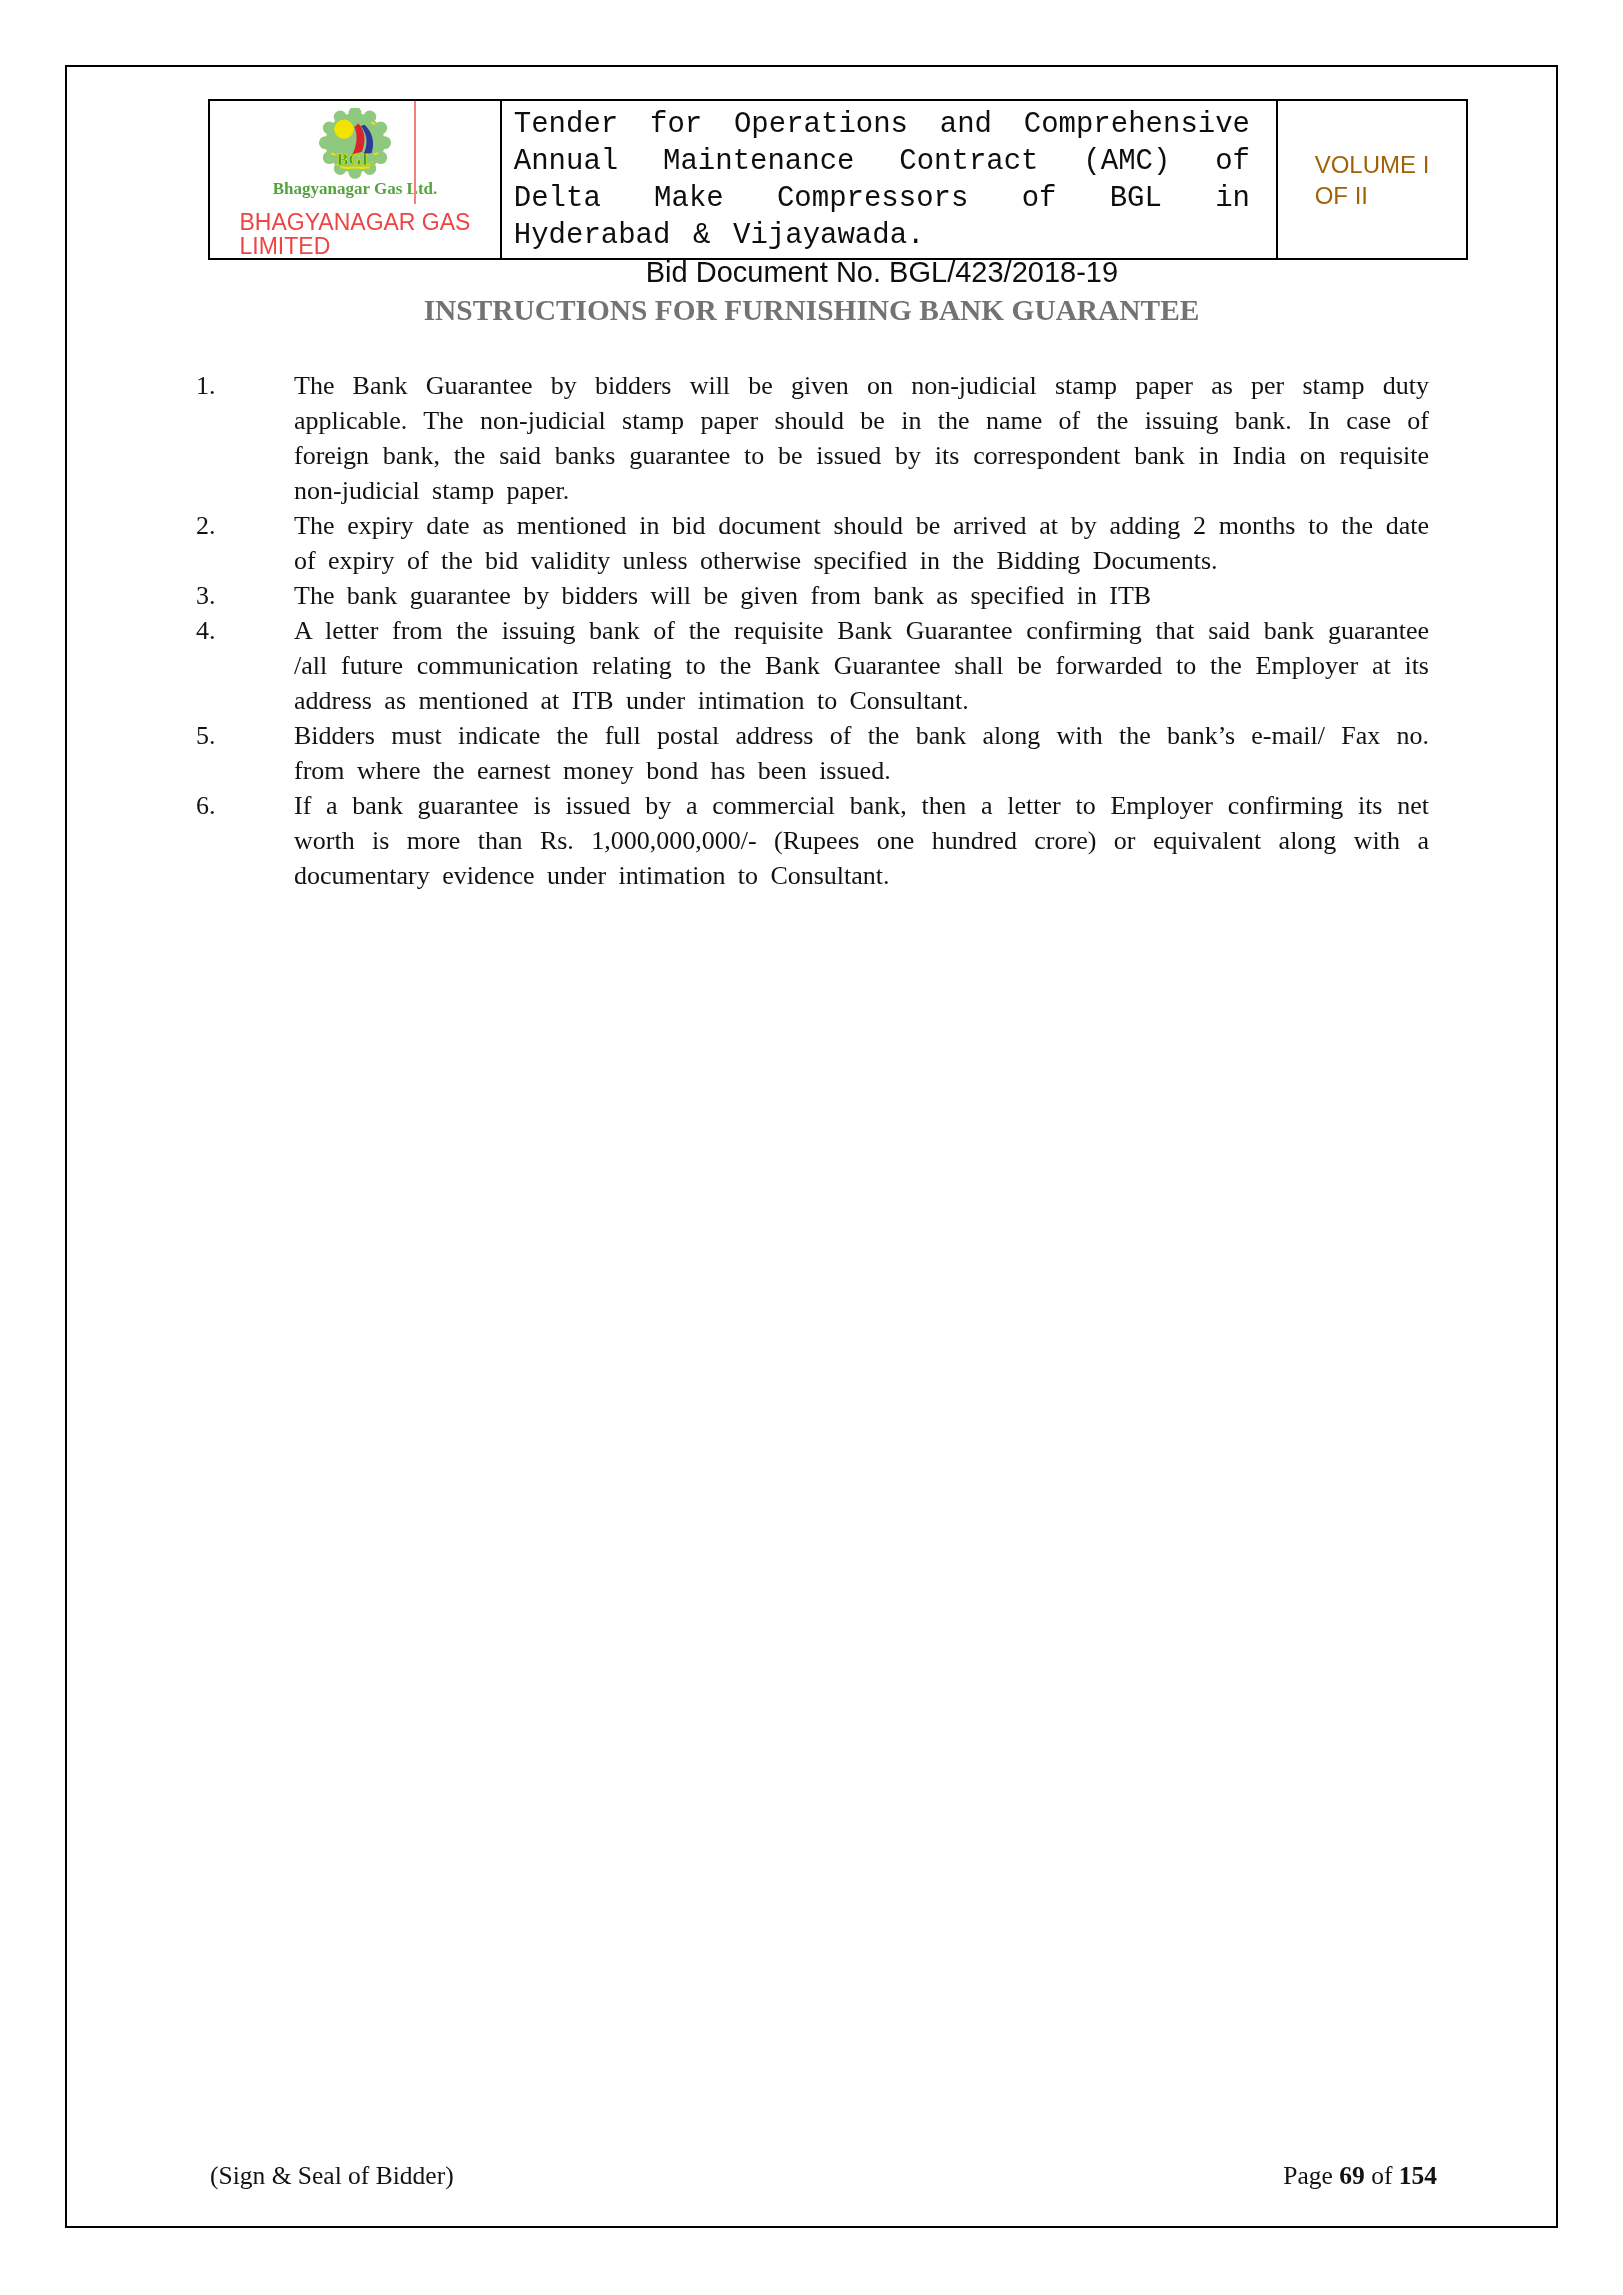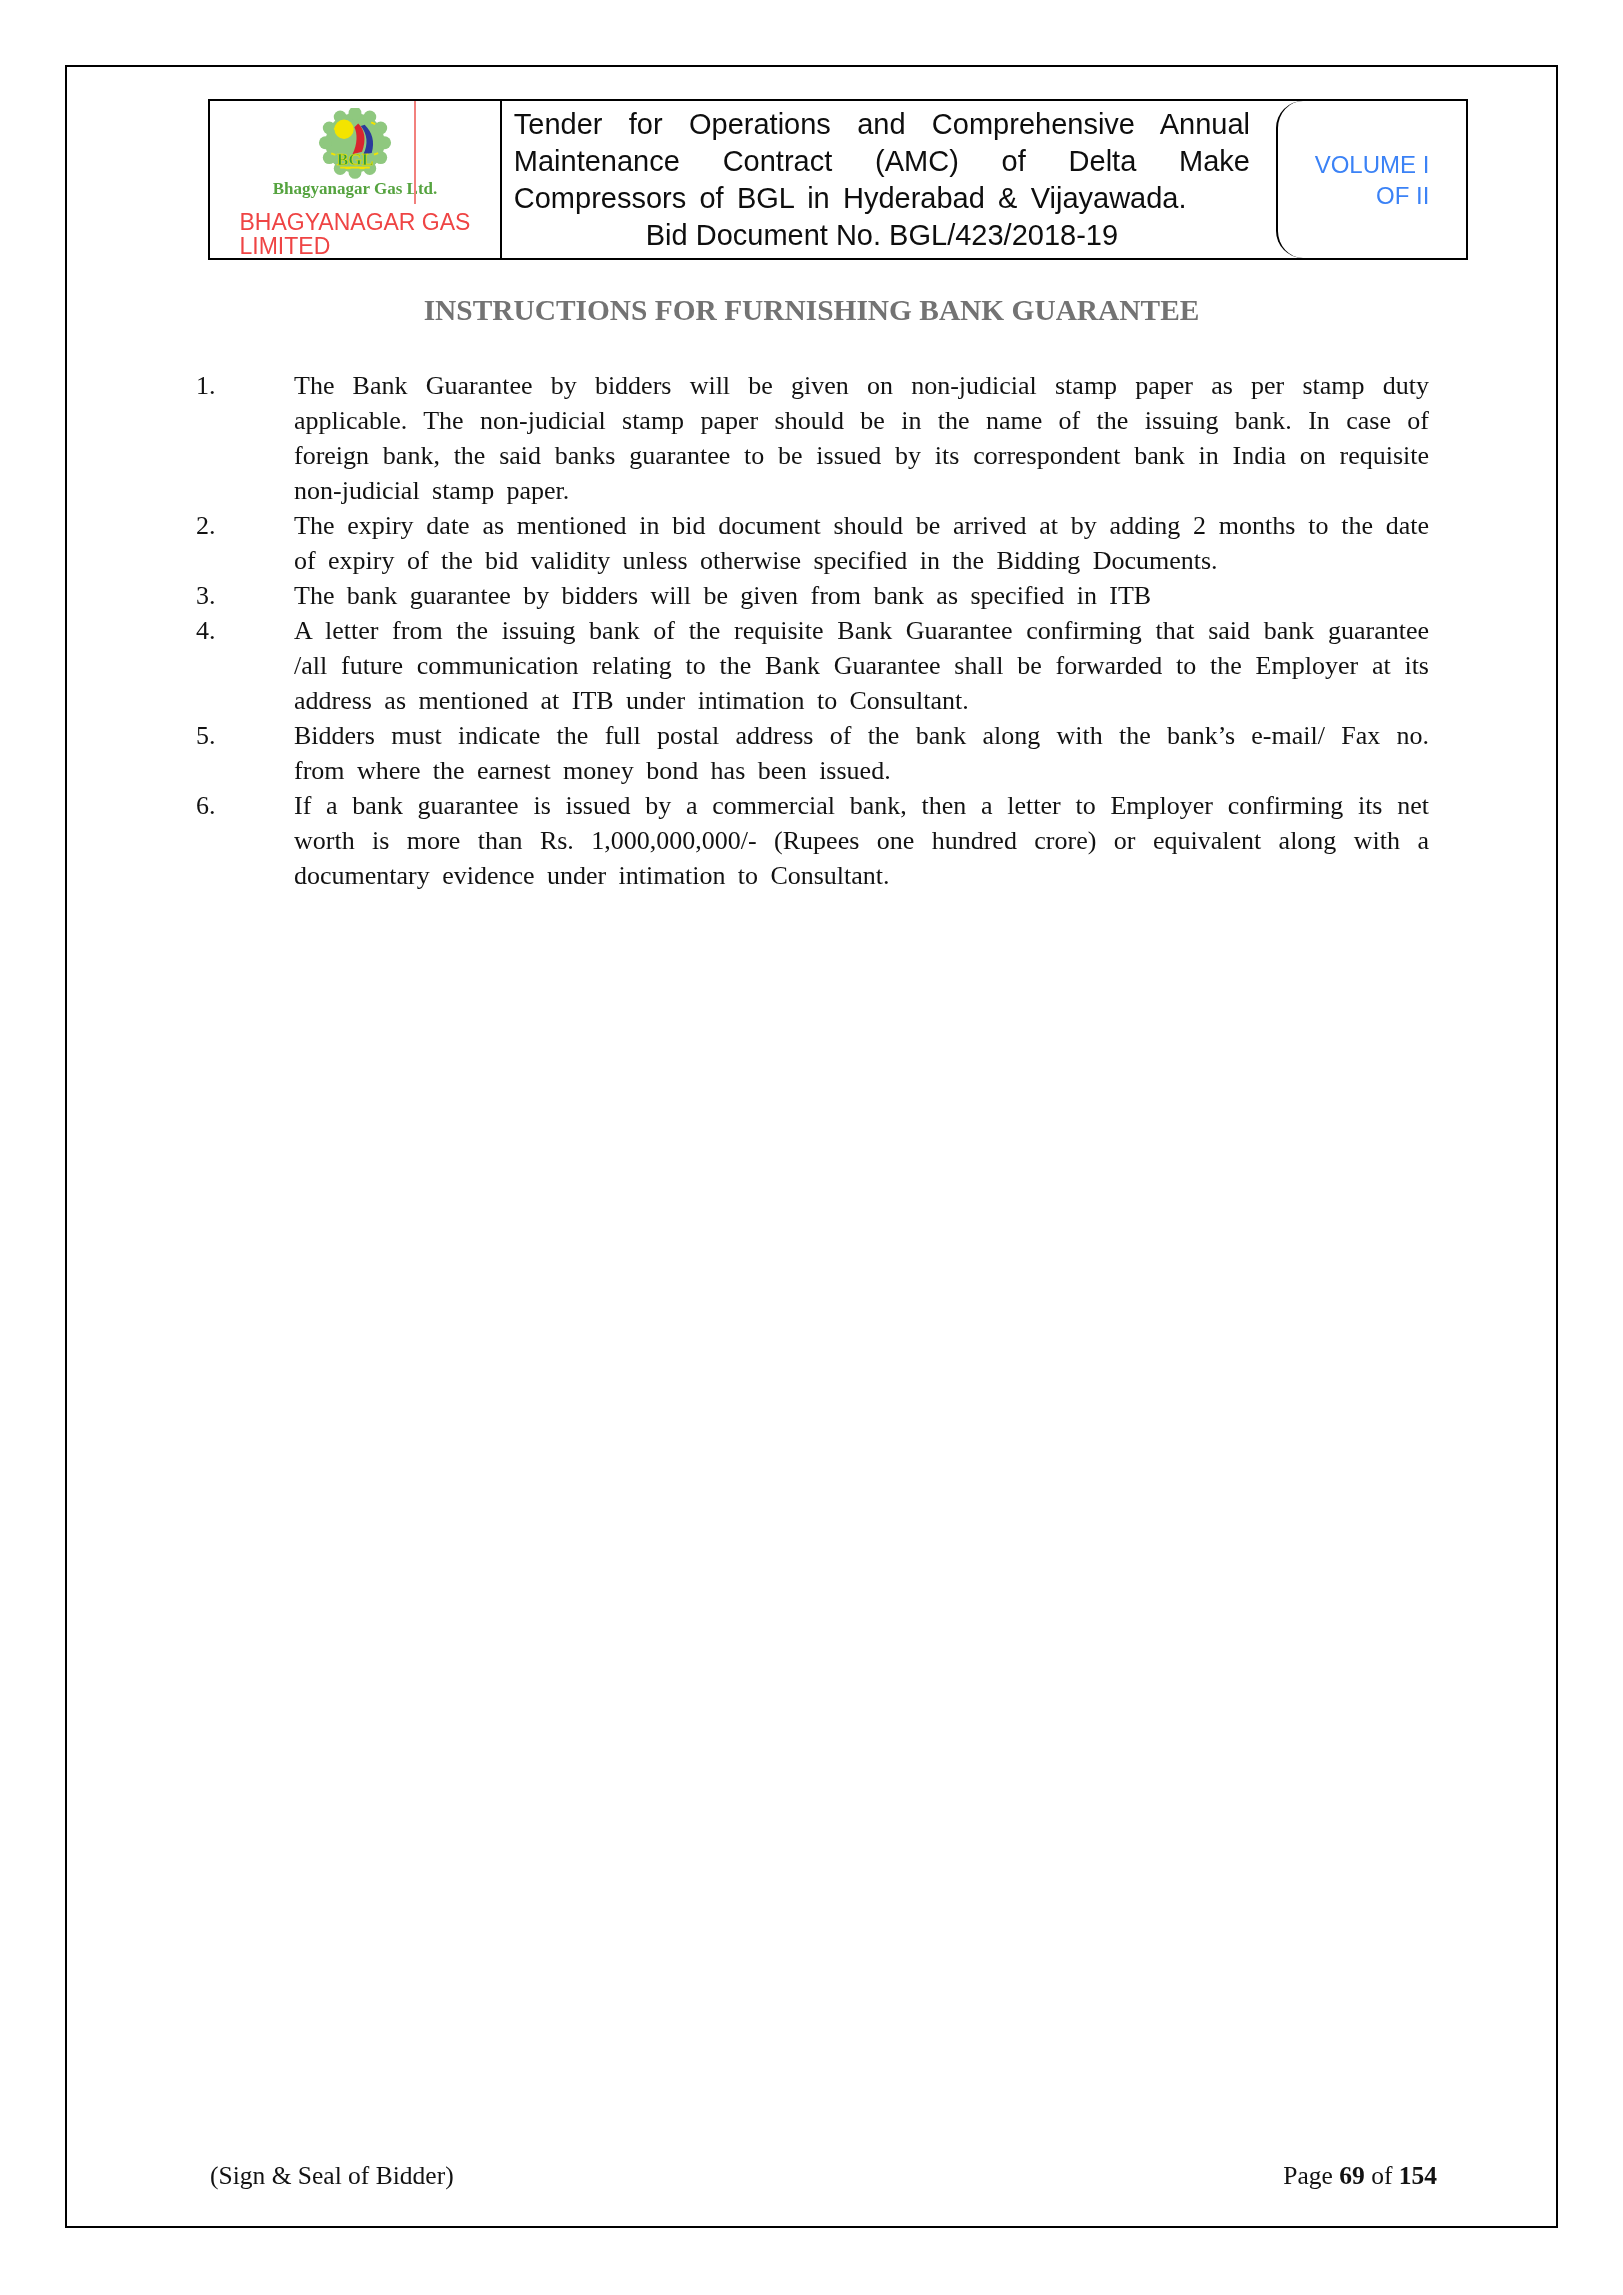--- a/index.html
+++ b/index.html
@@ -50,32 +50,31 @@
     font-size:23px;line-height:24px;
     color:#ef4444;
   }
   .title-cell{
     flex:1;box-sizing:border-box;
     padding:5.2px 26px 0 11.8px;
     font-family:"Liberation Sans", sans-serif;
     font-size:29px;line-height:37px;
     color:#0e0e0e;
   }
-  .tender-title{text-align:justify;word-spacing:5.2px;}
+  .tender-title{text-align:justify;word-spacing:5.2px;font-family:Liberation Mono, monospace;}
   .bid-doc-no{text-align:center;}
   .volume-cell{
     width:190px;flex:none;
     border-left:2.6px solid #000;
     box-sizing:border-box;
     display:flex;align-items:center;justify-content:center;
-    text-align:right;
+    text-align:left;
     font-family:"Liberation Sans", sans-serif;
     font-size:24px;line-height:31px;
-    color:#3b82f6;
-    border-radius:27px;
+    color:#a16207;
   }
   
   .section-title{
     position:absolute;left:0;top:294px;width:1623px;
     text-align:center;
     font-family:"Liberation Serif", serif;
     font-weight:bold;
     font-size:29.4px;
     color:#737373;
   }

